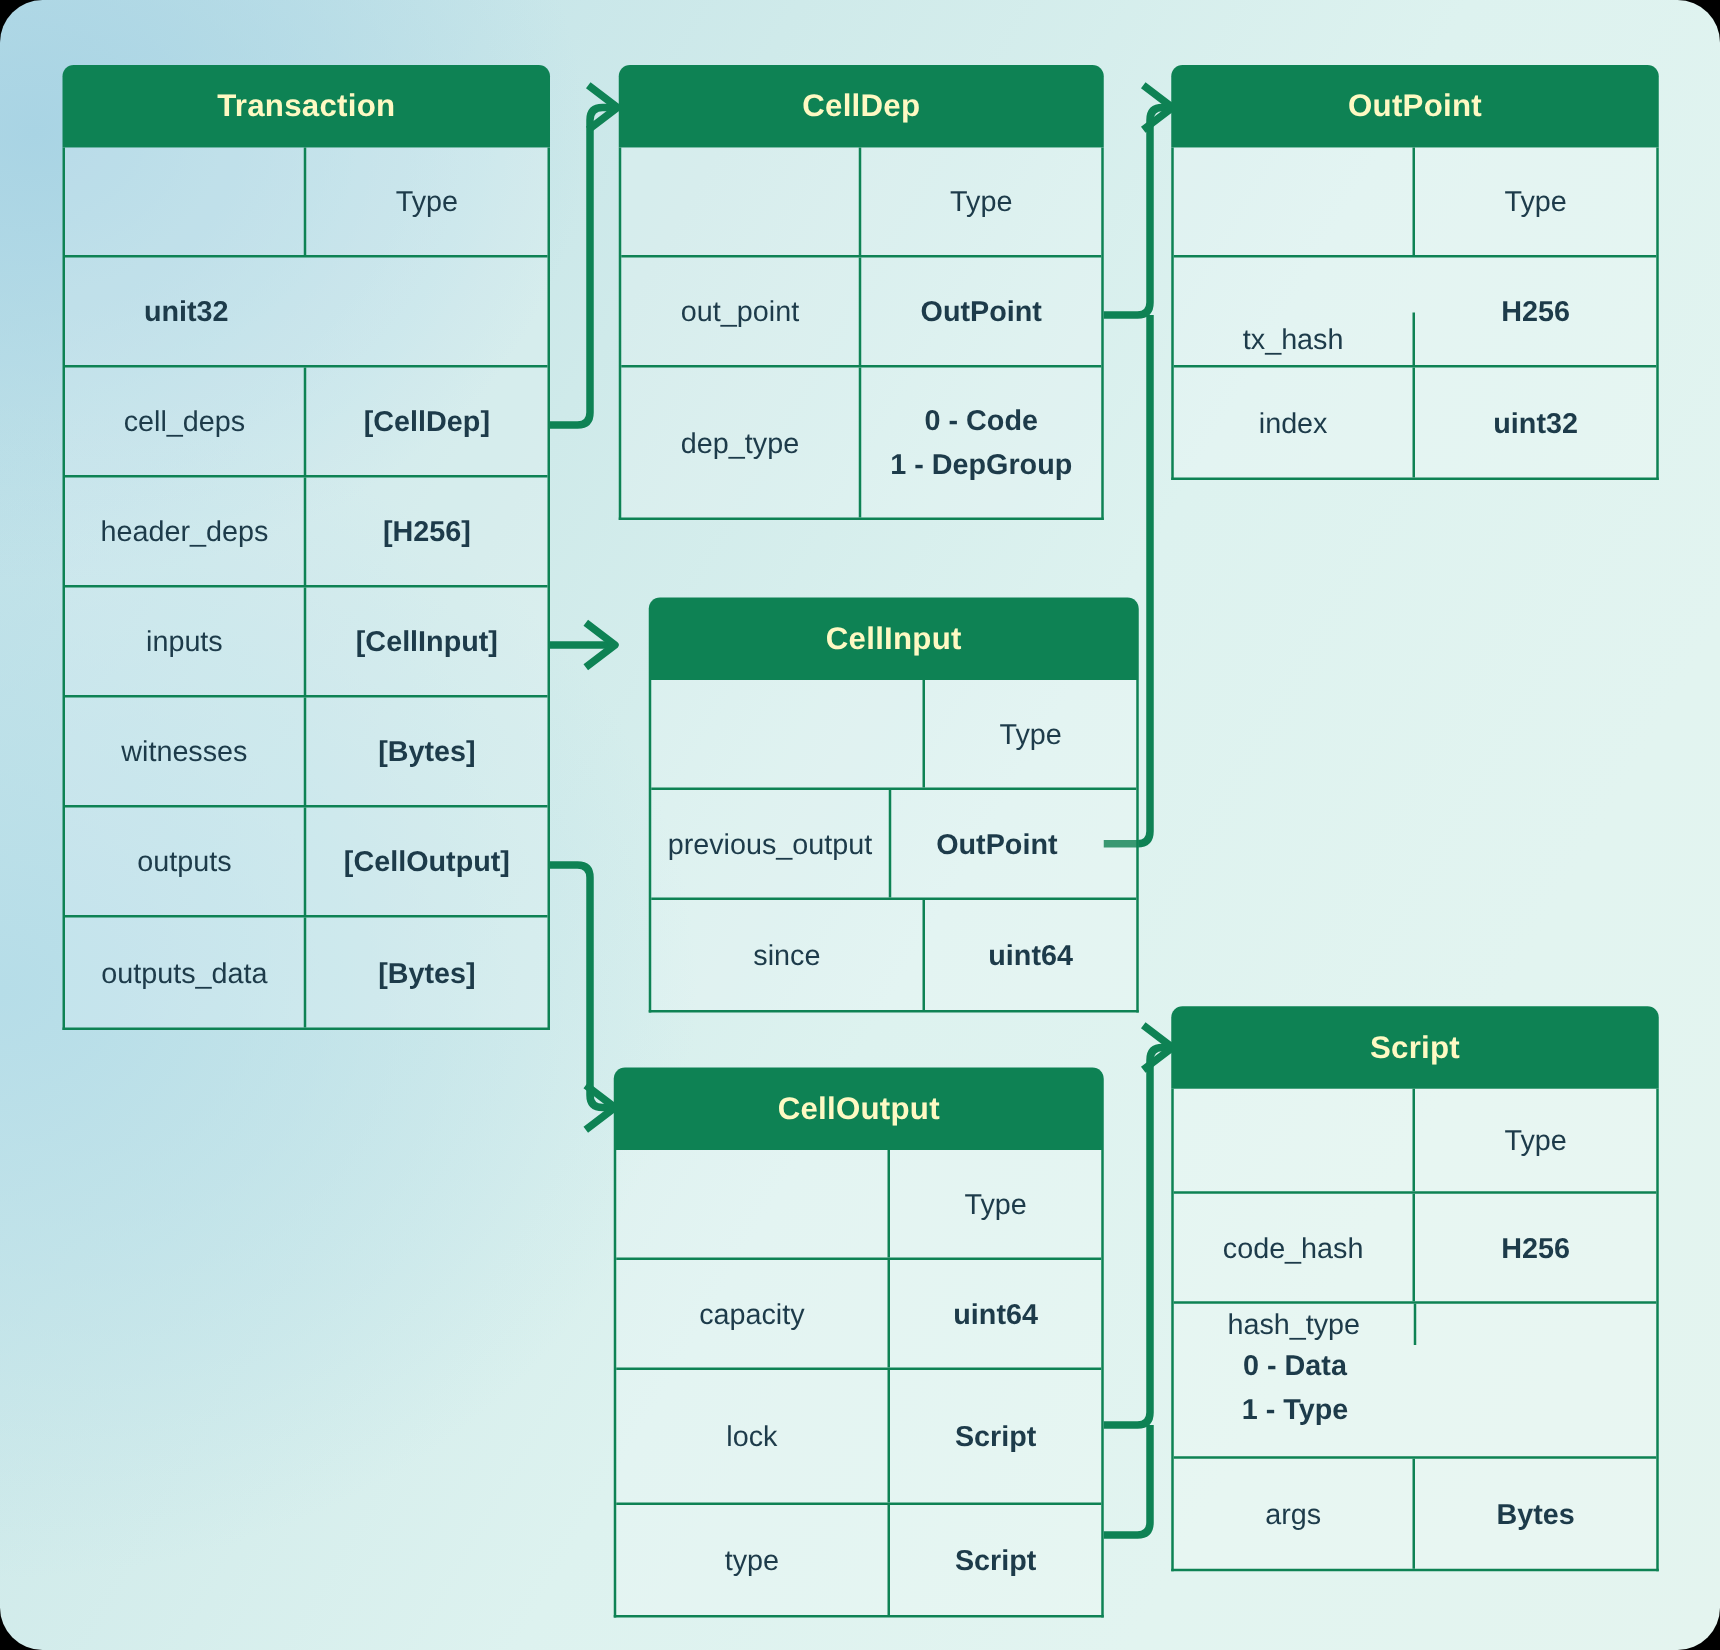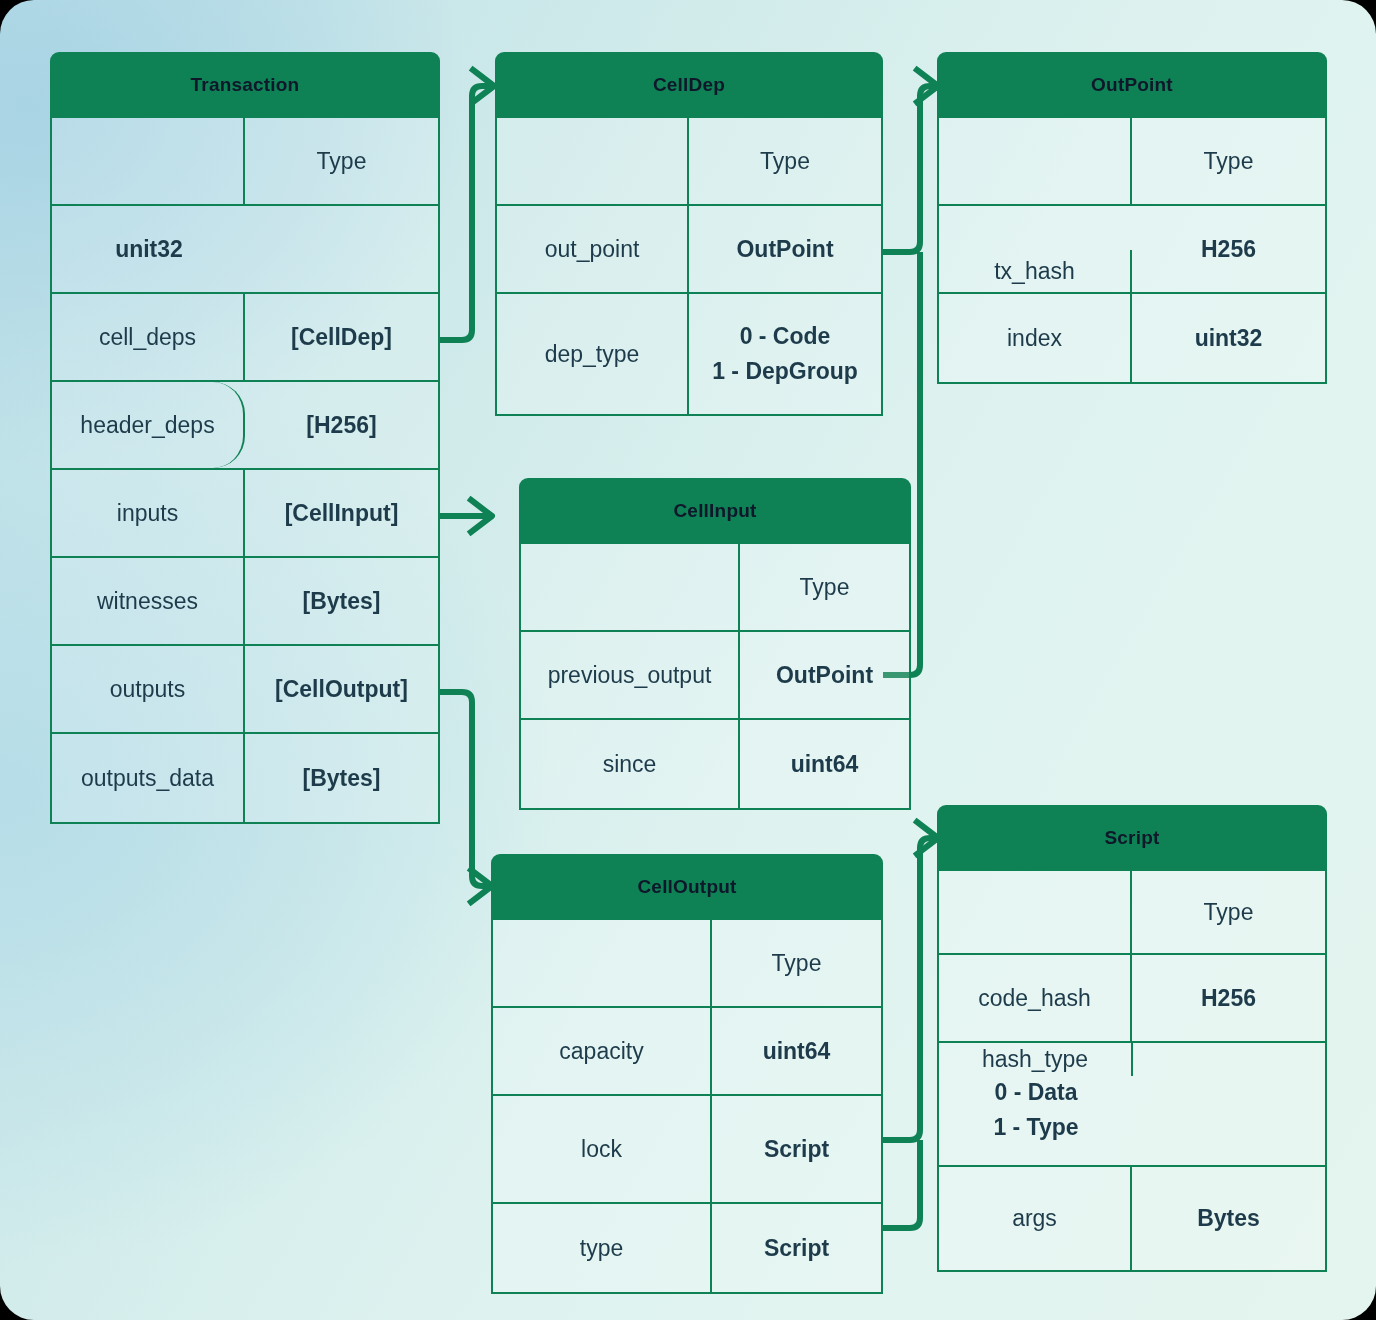--- a/index.html
+++ b/index.html
@@ -11,22 +11,22 @@
     border-radius:34px;overflow:hidden;
     background:
       radial-gradient(ellipse 900px 760px at 0% 60%, #b6dde8 0%, rgba(182,221,232,0) 62%),
       radial-gradient(ellipse 760px 620px at 2% 8%, #a9d4e4 0%, rgba(169,212,228,0) 58%),
       linear-gradient(120deg,#bcdfe8 0%, #cfeaea 30%, #ddf2ef 55%, #e2f4f0 78%, #e4f4ef 100%);
   }
 
   
   .tbl{position:absolute;box-sizing:border-box;}
   .tbl-head{
-    background:#0e8254;color:#0f172a;
-    font-size:19px;font-weight:bold;letter-spacing:.2px;
+    background:#0e8254;color:#fef9c3;
+    font-size:25px;font-weight:bold;letter-spacing:.2px;
     display:flex;align-items:center;justify-content:center;
     border-radius:9px 9px 0 0;
     box-sizing:border-box;
   }
   .tbl-body{
     border:2px solid #0e8254;border-top:none;
     box-sizing:border-box;
     background:rgba(255,255,255,0.18);
   }
   .row{display:flex;box-sizing:border-box;border-bottom:2px solid #0e8254;}
@@ -99,21 +99,21 @@
         <div class="cell type hdr" style="width:194px;">Type</div>
       </div>
       <div class="row" style="height:88px;">
         <div class="cell type" style="width:194px;">unit32</div>
       </div>
       <div class="row" style="height:88px;">
         <div class="cell name" style="width:194px;">cell_deps</div>
         <div class="cell type" style="width:194px;">[CellDep]</div>
       </div>
       <div class="row" style="height:88px;">
-        <div class="cell name" style="width:194px;border-radius:32px;">header_deps</div>
+        <div class="cell name" style="width:194px;">header_deps</div>
         <div class="cell type" style="width:194px;">[H256]</div>
       </div>
       <div class="row" style="height:88px;">
         <div class="cell name" style="width:194px;">inputs</div>
         <div class="cell type" style="width:194px;">[CellInput]</div>
       </div>
       <div class="row" style="height:88px;">
         <div class="cell name" style="width:194px;">witnesses</div>
         <div class="cell type" style="width:194px;">[Bytes]</div>
       </div>
@@ -170,21 +170,21 @@
   </div>
 
   <div class="tbl" style="left:491px;top:478px;width:392px;margin-left:28px;">
     <div class="tbl-head" style="height:66px;">CellInput</div>
     <div class="tbl-body">
       <div class="row" style="height:88px;">
         <div class="cell name" style="width:219px;"></div>
         <div class="cell type hdr" style="width:169px;">Type</div>
       </div>
       <div class="row" style="height:88px;">
-        <div class="cell name" style="width:219px;">previous_output</div>
+        <div class="cell name" style="width:192px;">previous_output</div>
         <div class="cell type" style="width:169px;">OutPoint</div>
       </div>
       <div class="row" style="height:88px;">
         <div class="cell name" style="width:219px;">since</div>
         <div class="cell type" style="width:169px;">uint64</div>
       </div>
     </div>
   </div>
 
   <div class="tbl" style="left:491px;top:854px;width:392px;">
@@ -222,20 +222,20 @@
       </div>
       <div class="row" style="height:124px;flex-direction:column;">
         <div class="cell name" style="width:194px;">hash_type</div>
         <div class="cell type" style="width:194px;">
           <span class="two-line">
             <span>0 - Data</span>
             <span>1 - Type</span>
           </span>
         </div>
       </div>
-      <div class="row" style="height:103px;justify-content:space-between;">
+      <div class="row" style="height:88px;justify-content:space-between;">
         <div class="cell name" style="width:194px;">args</div>
         <div class="cell type" style="width:194px;">Bytes</div>
       </div>
     </div>
   </div>
 
 </div>
 
 </body></html>

